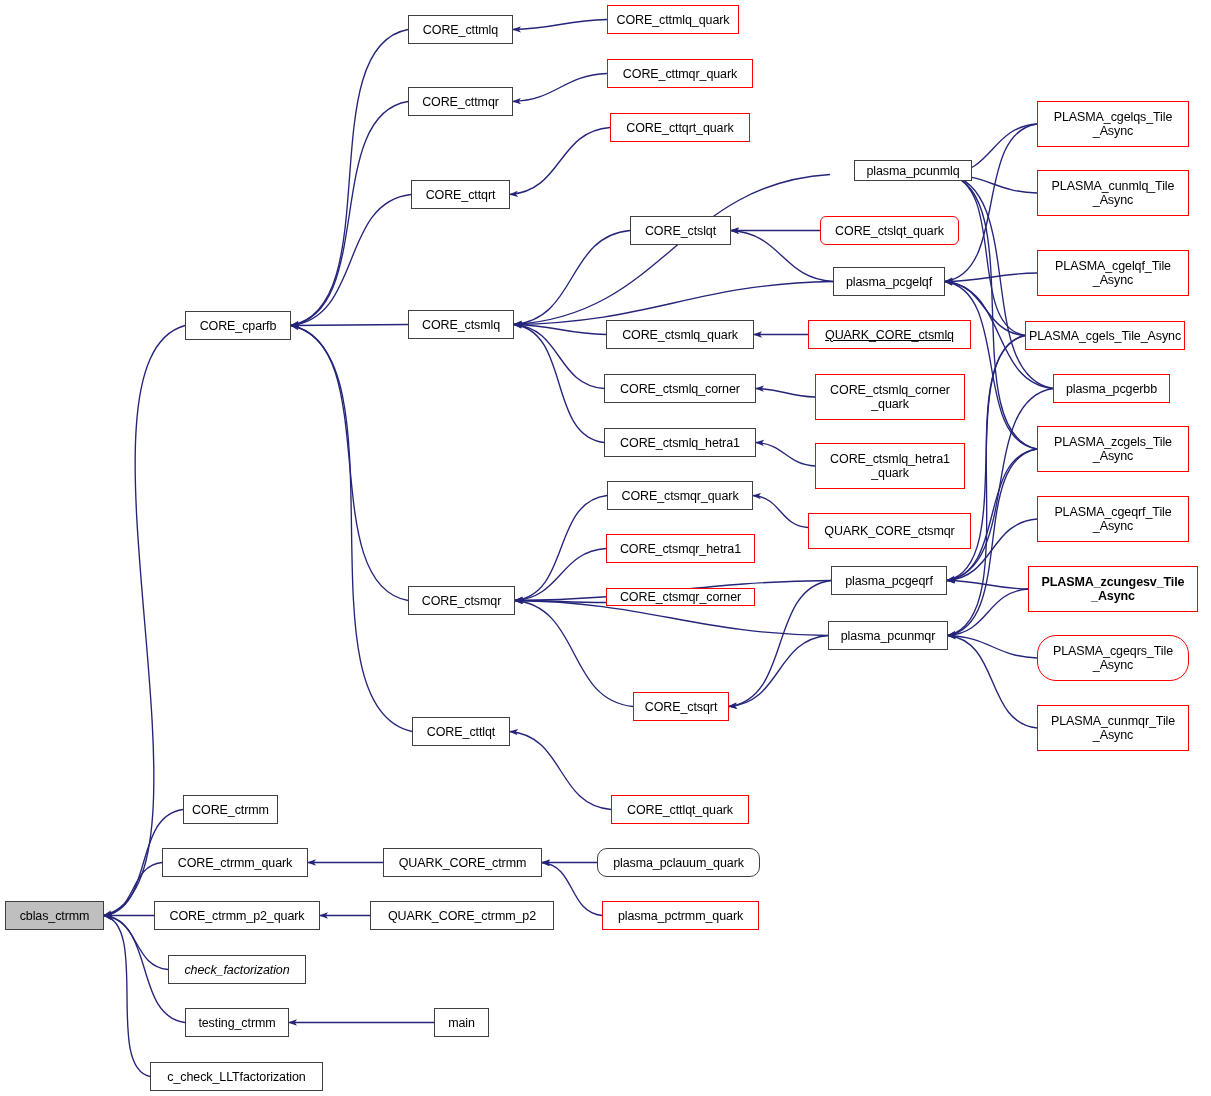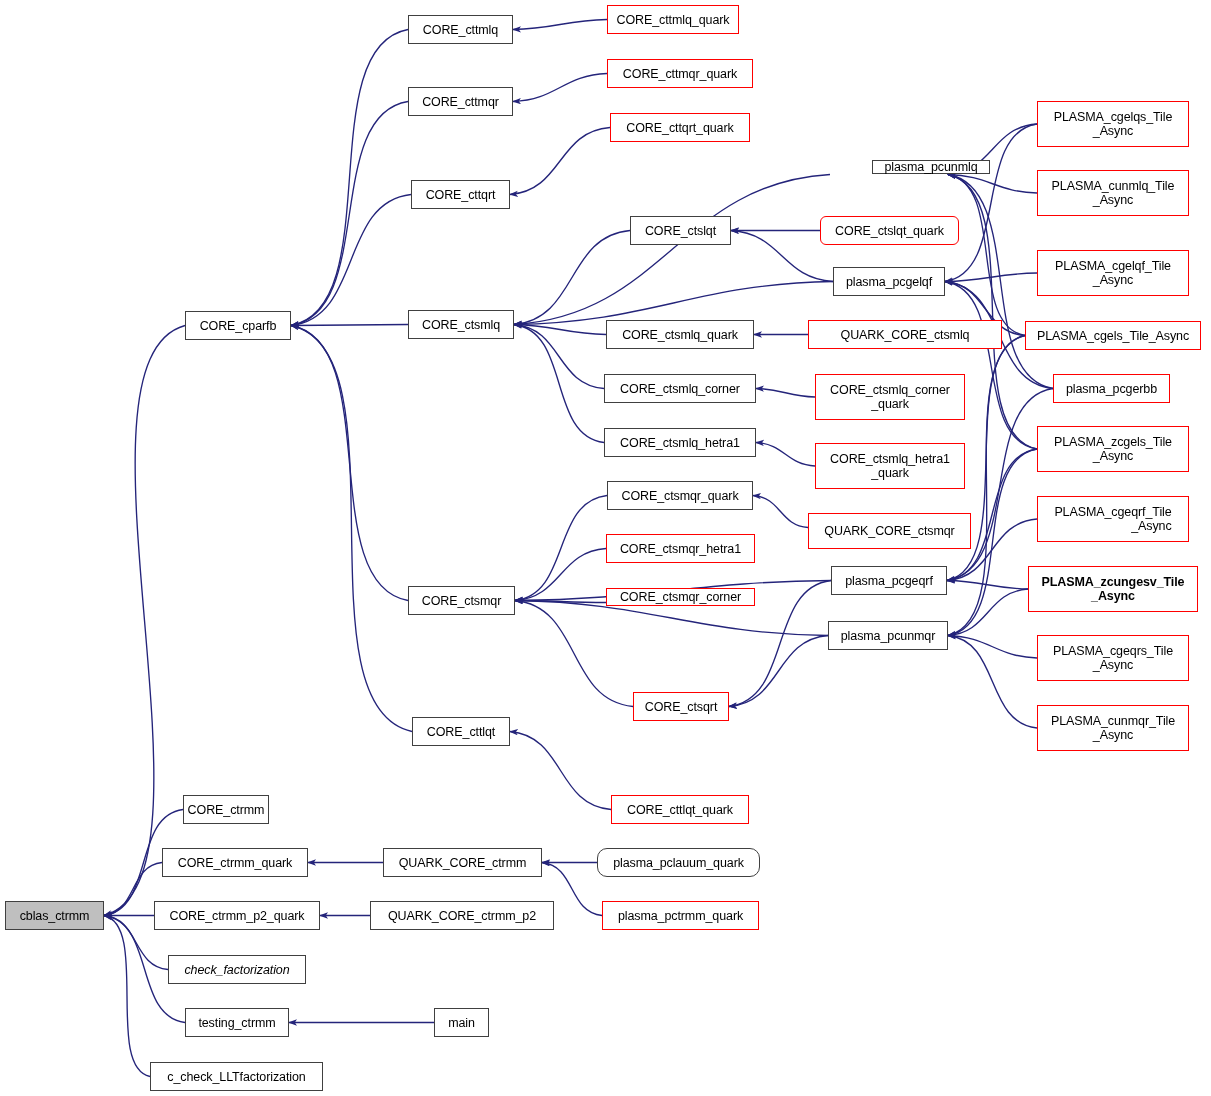--- a/index.html
+++ b/index.html
@@ -131,56 +131,56 @@
       <div class="node" style="left: 411px; top: 180px; width: 99px; height: 29px;">CORE_cttqrt</div>
       <div class="node" style="left: 408px; top: 310px; width: 106px; height: 29px;">CORE_ctsmlq</div>
       <div class="node" style="left: 408px; top: 586px; width: 107px; height: 29px;">CORE_ctsmqr</div>
       <div class="node" style="left: 412px; top: 717px; width: 98px; height: 29px;">CORE_cttlqt</div>
       <div class="node red" style="left: 607px; top: 5px; width: 132px; height: 29px;">CORE_cttmlq_quark</div>
       <div class="node red" style="left: 607px; top: 59px; width: 146px; height: 29px;">CORE_cttmqr_quark</div>
       <div class="node red" style="left: 610px; top: 113px; width: 140px; height: 29px;">CORE_cttqrt_quark</div>
       <div class="node" style="left: 630px; top: 216px; width: 101px; height: 29px;">CORE_ctslqt</div>
       <div class="node red" style="left: 820px; top: 216px; width: 139px; height: 29px; border-radius: 6px;">CORE_ctslqt_quark</div>
       <div class="node" style="left: 606px; top: 320px; width: 148px; height: 29px;">CORE_ctsmlq_quark</div>
-      <div class="node red" style="left: 808px; top: 320px; width: 194px; height: 29px;">QUARK_CORE_ctsmlq</div>
+      <div class="node red" style="left: 808px; top: 320px; width: 163px; height: 29px; text-decoration: underline;">QUARK_CORE_ctsmlq</div>
       <div class="node" style="left: 604px; top: 374px; width: 152px; height: 29px;">CORE_ctsmlq_corner</div>
       <div class="node red" style="left: 815px; top: 374px; width: 150px; height: 46px;">CORE_ctsmlq_corner
 _quark</div>
       <div class="node" style="left: 604px; top: 428px; width: 152px; height: 29px;">CORE_ctsmlq_hetra1</div>
       <div class="node red" style="left: 815px; top: 443px; width: 150px; height: 46px;">CORE_ctsmlq_hetra1
 _quark</div>
       <div class="node" style="left: 607px; top: 481px; width: 146px; height: 29px;">CORE_ctsmqr_quark</div>
       <div class="node red" style="left: 808px; top: 513px; width: 163px; height: 36px;">QUARK_CORE_ctsmqr</div>
       <div class="node red" style="left: 606px; top: 534px; width: 149px; height: 29px;">CORE_ctsmqr_hetra1</div>
       <div class="node red" style="left: 606px; top: 588px; width: 149px; height: 18px;">CORE_ctsmqr_corner</div>
       <div class="node red" style="left: 633px; top: 692px; width: 96px; height: 29px;">CORE_ctsqrt</div>
       <div class="node red" style="left: 611px; top: 795px; width: 138px; height: 29px;">CORE_cttlqt_quark</div>
-      <div class="node" style="left: 872px; top: 160px; width: 118px; height: 14px;">plasma_pcunmlq</div>
+      <div class="node" style="left: 854px; top: 160px; width: 118px; height: 21px;">plasma_pcunmlq</div>
       <div class="node" style="left: 833px; top: 267px; width: 112px; height: 29px;">plasma_pcgelqf</div>
       <div class="node" style="left: 831px; top: 566px; width: 116px; height: 29px;">plasma_pcgeqrf</div>
       <div class="node" style="left: 828px; top: 621px; width: 120px; height: 29px;">plasma_pcunmqr</div>
       <div class="node red" style="left: 1037px; top: 101px; width: 152px; height: 46px;">PLASMA_cgelqs_Tile
 _Async</div>
       <div class="node red" style="left: 1037px; top: 170px; width: 152px; height: 46px;">PLASMA_cunmlq_Tile
 _Async</div>
       <div class="node red" style="left: 1037px; top: 250px; width: 152px; height: 46px;">PLASMA_cgelqf_Tile
 _Async</div>
-      <div class="node red" style="left: 1025px; top: 321px; width: 176px; height: 29px;">PLASMA_cgels_Tile_Async</div>
+      <div class="node red" style="left: 1025px; top: 321px; width: 160px; height: 29px;">PLASMA_cgels_Tile_Async</div>
       <div class="node red" style="left: 1053px; top: 374px; width: 117px; height: 29px;">plasma_pcgerbb</div>
       <div class="node red" style="left: 1037px; top: 426px; width: 152px; height: 46px;">PLASMA_zcgels_Tile
 _Async</div>
-      <div class="node red" style="left: 1037px; top: 496px; width: 152px; height: 46px; text-align: right;">PLASMA_cgeqrf_Tile
+      <div class="node red" style="left: 1037px; top: 496px; width: 152px; height: 46px;">PLASMA_cgeqrf_Tile
 _Async</div>
       <div class="node red" style="left: 1028px; top: 566px; width: 170px; height: 46px; font-weight: bold;">PLASMA_zcungesv_Tile
 _Async</div>
-      <div class="node red" style="left: 1037px; top: 635px; width: 152px; height: 46px;">PLASMA_cgeqrs_Tile
+      <div class="node red" style="left: 1037px; top: 635px; width: 152px; height: 46px; border-radius: 19px;">PLASMA_cgeqrs_Tile
 _Async</div>
       <div class="node red" style="left: 1037px; top: 705px; width: 152px; height: 46px;">PLASMA_cunmqr_Tile
 _Async</div>
-      <div class="node" style="left: 183px; top: 795px; width: 86px; height: 29px;">CORE_ctrmm</div>
+      <div class="node" style="left: 183px; top: 795px; width: 95px; height: 29px;">CORE_ctrmm</div>
       <div class="node" style="left: 162px; top: 848px; width: 146px; height: 29px;">CORE_ctrmm_quark</div>
       <div class="node" style="left: 383px; top: 848px; width: 159px; height: 29px;">QUARK_CORE_ctrmm</div>
       <div class="node" style="left: 597px; top: 848px; width: 163px; height: 29px; border-radius: 10px;">plasma_pclauum_quark</div>
       <div class="node" style="left: 154px; top: 901px; width: 166px; height: 29px;">CORE_ctrmm_p2_quark</div>
       <div class="node" style="left: 370px; top: 901px; width: 184px; height: 29px;">QUARK_CORE_ctrmm_p2</div>
       <div class="node red" style="left: 602px; top: 901px; width: 157px; height: 29px;">plasma_pctrmm_quark</div>
       <div class="node" style="left: 168px; top: 955px; width: 138px; height: 29px; font-style: italic;">check_factorization</div>
       <div class="node" style="left: 185px; top: 1008px; width: 104px; height: 29px;">testing_ctrmm</div>
       <div class="node" style="left: 434px; top: 1008px; width: 55px; height: 29px;">main</div>
       <div class="node" style="left: 150px; top: 1062px; width: 173px; height: 29px;">c_check_LLTfactorization</div>

